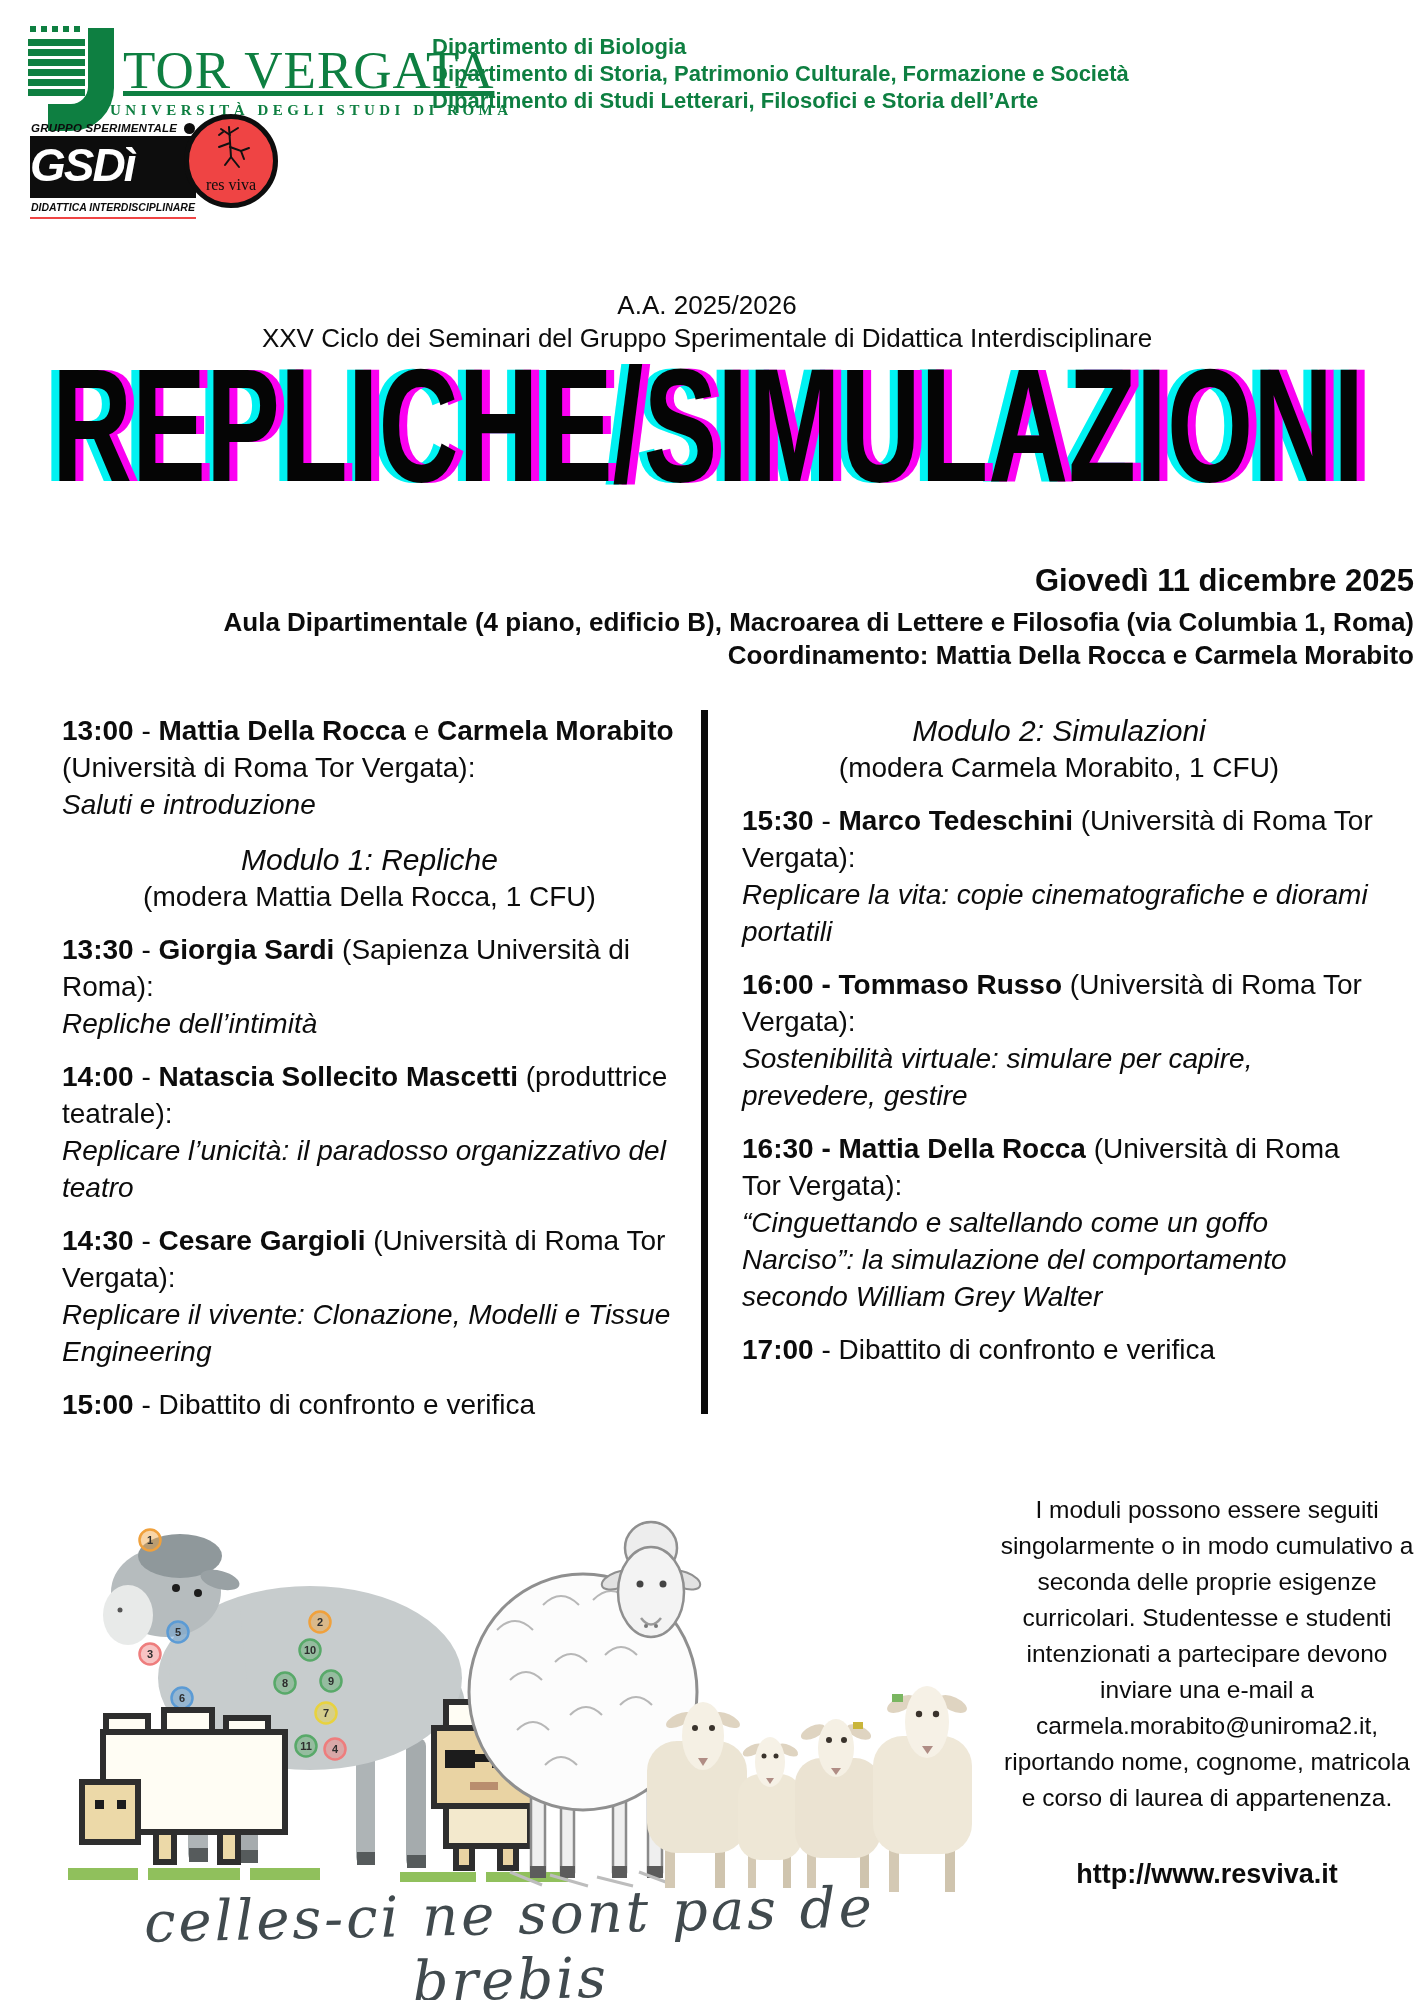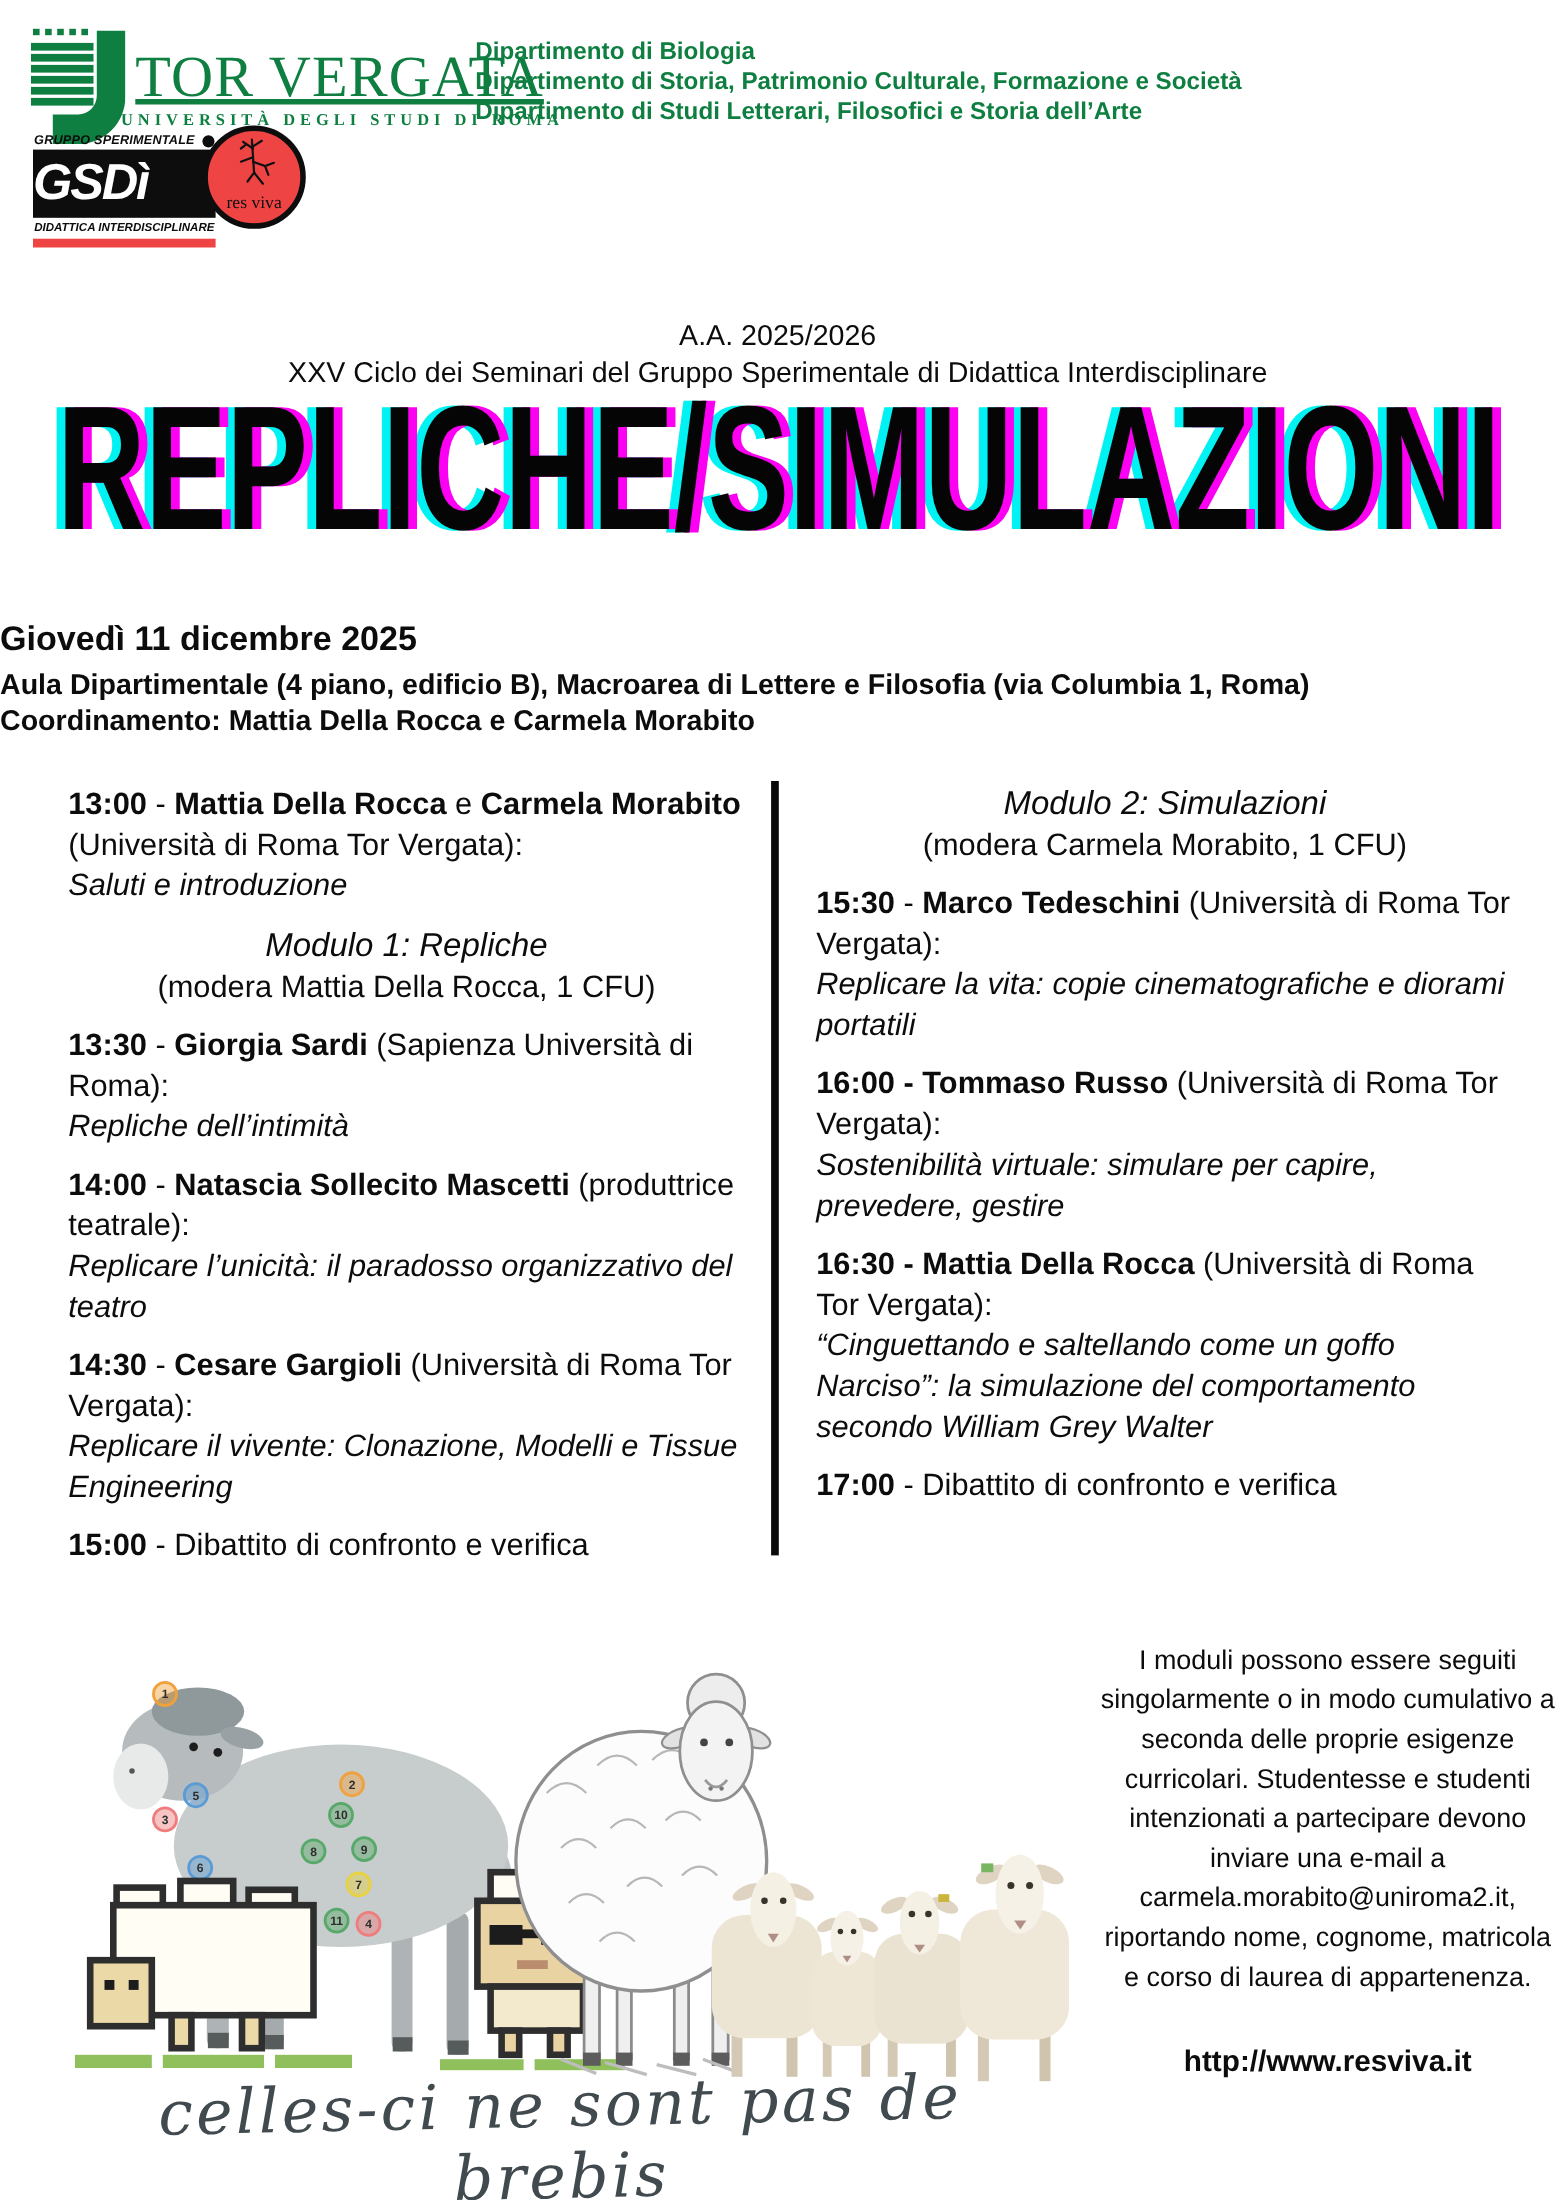--- a/index.html
+++ b/index.html
@@ -20,34 +20,34 @@
     font-size:15px;letter-spacing:4.5px;color:var(--green);font-weight:bold;white-space:nowrap;}
   .depts{position:absolute;left:432px;top:33px;color:var(--green);
     font-size:22px;font-weight:bold;line-height:27px;}
   .gsdi{position:absolute;left:30px;top:122px;width:166px;}
   .gsdi-top{display:flex;justify-content:space-between;align-items:center;
     font-size:11.5px;font-weight:bold;font-style:italic;letter-spacing:.2px;padding:0 1px 2px 1px;}
   .gsdi-dot{width:11px;height:11px;border-radius:50%;background:#0d0d0d;}
   .gsdi-box{background:#0d0d0d;color:#fff;text-align:left;font-size:46px;font-weight:bold;
     font-style:italic;line-height:1;padding:6px 0 10px;letter-spacing:-2px;}
   .gsdi-bottom{font-size:10.5px;font-weight:bold;font-style:italic;text-align:center;
-    padding:3px 0 4px;border-bottom:8px solid #ef4444;}
+    padding:3px 0 4px;border-bottom:2px solid #ef4444;}
   .resviva{position:absolute;left:184px;top:114px;width:84px;height:84px;border:5px solid #0d0d0d;
     border-radius:50%;background:#ef4444;}
   .resviva svg{position:absolute;left:18px;top:4px;}
   .resviva-label{position:absolute;left:0;right:0;bottom:9px;text-align:center;
     font-family:"Liberation Serif",serif;font-size:16px;color:#0d0d0d;}
   
   .intro{position:absolute;left:0;top:289px;width:1414px;text-align:center;
     font-size:26px;line-height:33px;}
   
   .glitch-wrap{position:absolute;left:42px;top:351px;width:1330px;height:160px;}
   .glitch-wrap text{font-family:"Liberation Sans",sans-serif;font-weight:bold;font-size:161px;}
   
-  .event{position:absolute;left:0;top:563px;width:1414px;text-align:left;font-weight:bold;}
+  .event{position:absolute;left:0;top:563px;width:1414px;text-align:right;font-weight:bold;}
   .event-date{font-size:31px;margin-bottom:7px;}
   .event-line{font-size:26px;line-height:33px;}
   
   .col{position:absolute;top:712px;font-size:28px;line-height:37px;}
   .col-left{left:62px;width:615px;}
   .col-right{left:742px;width:634px;}
   .divider{position:absolute;left:701px;top:710px;width:7px;height:704px;background:#0a0a0a;}
   .talk{margin-bottom:16px;}
   .talk-head .b{font-weight:bold;}
   .talk-title{font-style:italic;}

